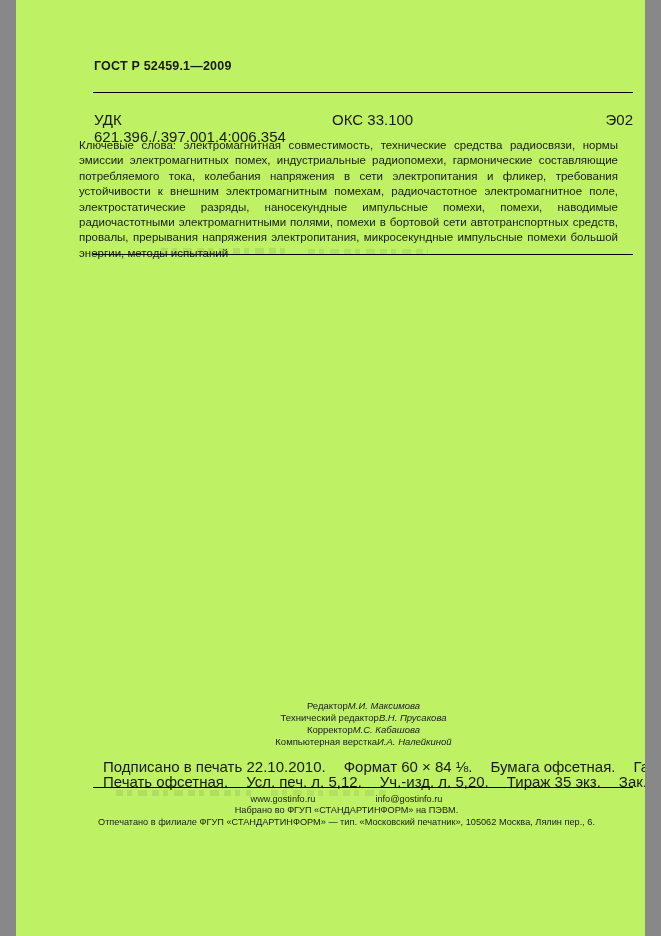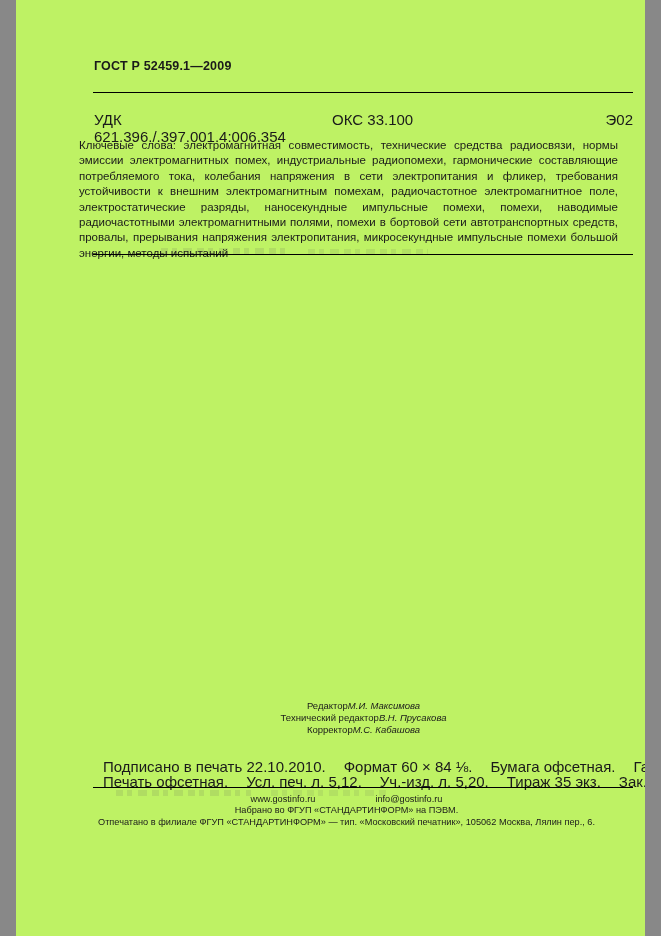--- a/index.html
+++ b/index.html
@@ -136,20 +136,23 @@
   <div class="credits">
     <div class="credit-line">
       <span>Редактор</span><span class="name">М.И. Максимова</span>
     </div>
     <div class="credit-line">
       <span>Технический редактор</span><span class="name">В.Н. Прусакова</span>
     </div>
     <div class="credit-line">
       <span>Корректор</span><span class="name">М.С. Кабашова</span>
     </div>
+    <div class="credit-line">
+      <span>Компьютерная верстка</span><span class="name">И.А. Налейкиной</span>
+    </div>
   </div>
 
   <div class="colophon colophon-1">
     <span class="seg">Подписано в печать 22.10.2010.</span><span class="seg">Формат 60 × 84 ⅛.</span><span class="seg">Бумага офсетная.</span><span class="seg">Гарнитура Ариал.</span>
   </div>
   <div class="colophon colophon-2">
     <span class="seg">Печать офсетная.</span><span class="seg">Усл. печ. л. 5,12.</span><span class="seg">Уч.-изд. л. 5,20.</span><span class="seg">Тираж 35 экз.</span><span class="seg">Зак. 869.</span>
   </div>
 
   <div class="bleed bleed-3"></div>

